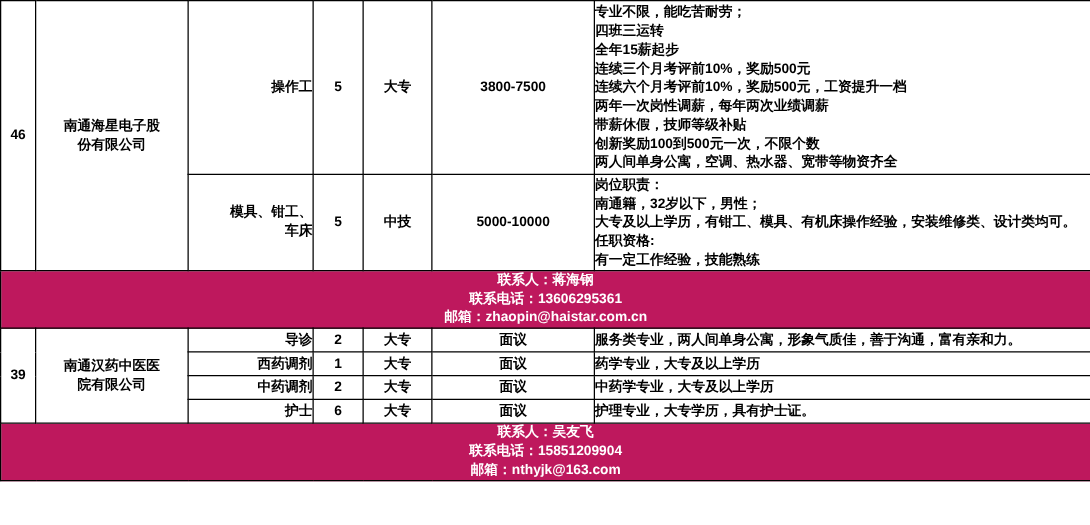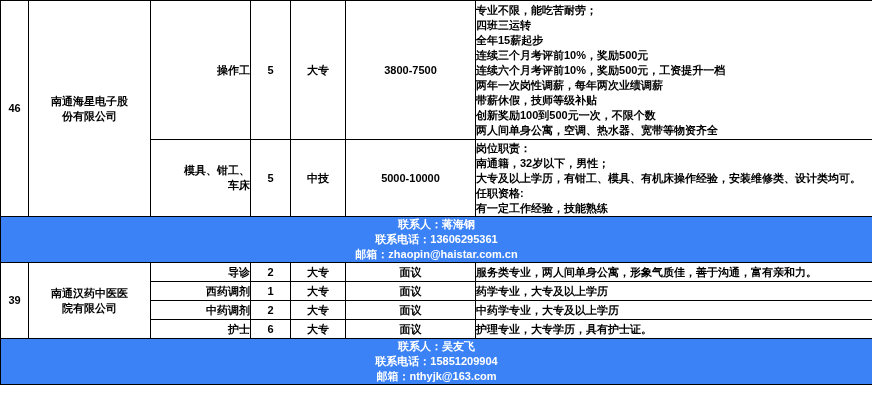--- a/index.html
+++ b/index.html
@@ -73,21 +73,21 @@
     line-height: 14.6px;
     white-space: pre-line;
   }
   td.desc-sm {
     line-height: 15px;
     font-size: 11px;
     margin-left: 19px;
   }
   
   td.contact {
-    background: #3b82f6;
+    background: #be185d;
     color: #ffffff;
     text-align: center;
     font-weight: bold;
     font-size: 12px;
     line-height: 22px;
     padding: 4px 0 5px 0;
   }
   .contact-line {
     display: block;
   }

